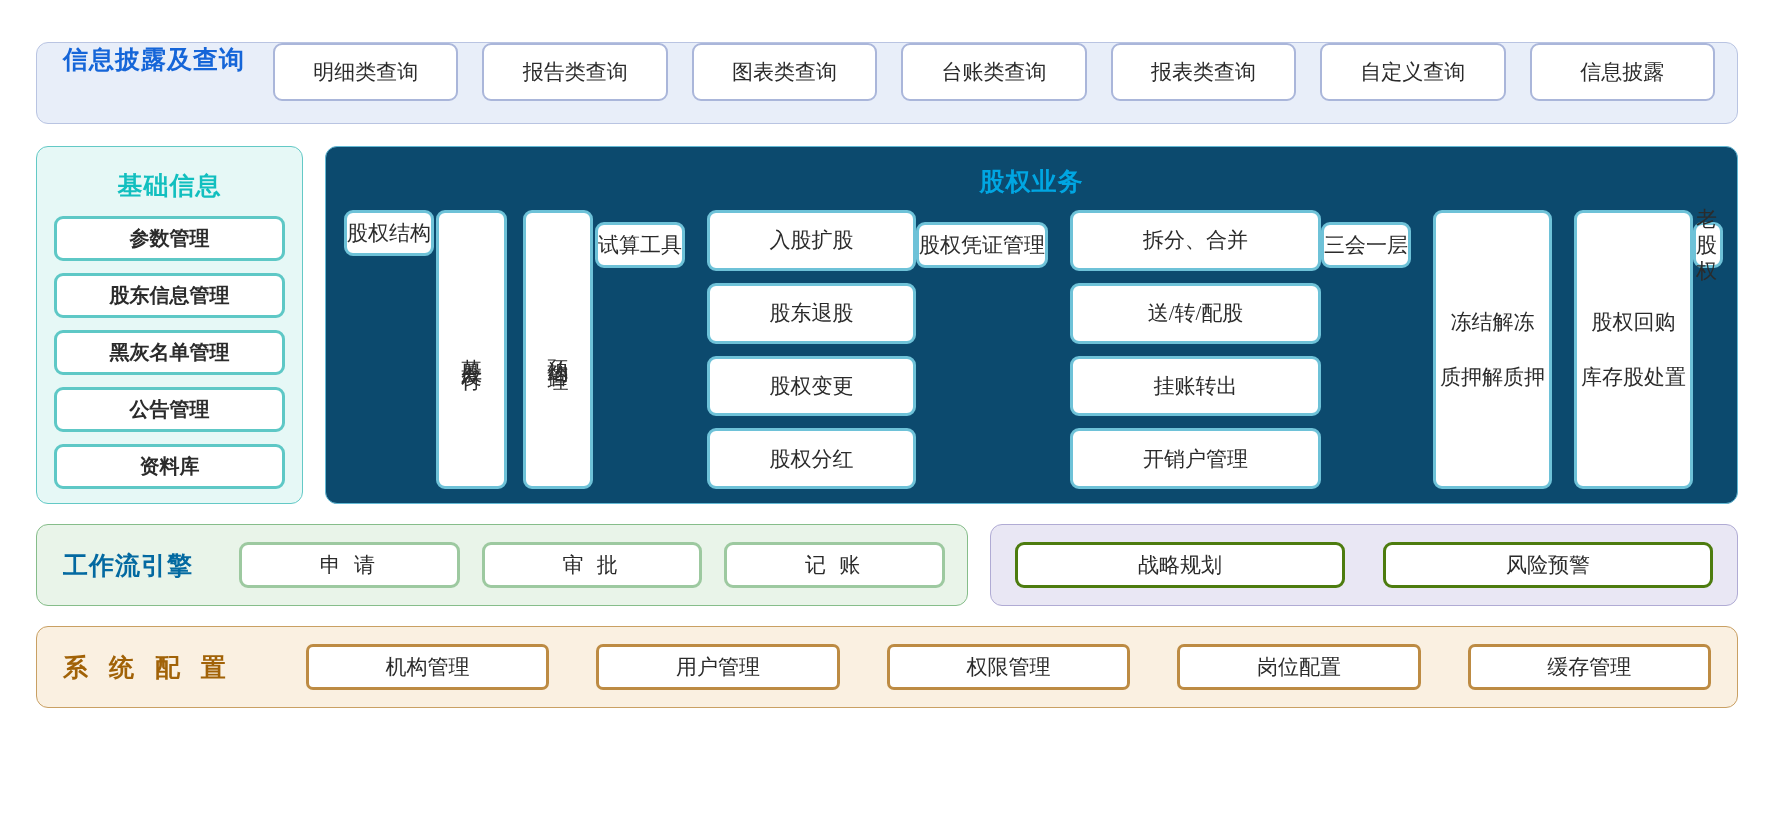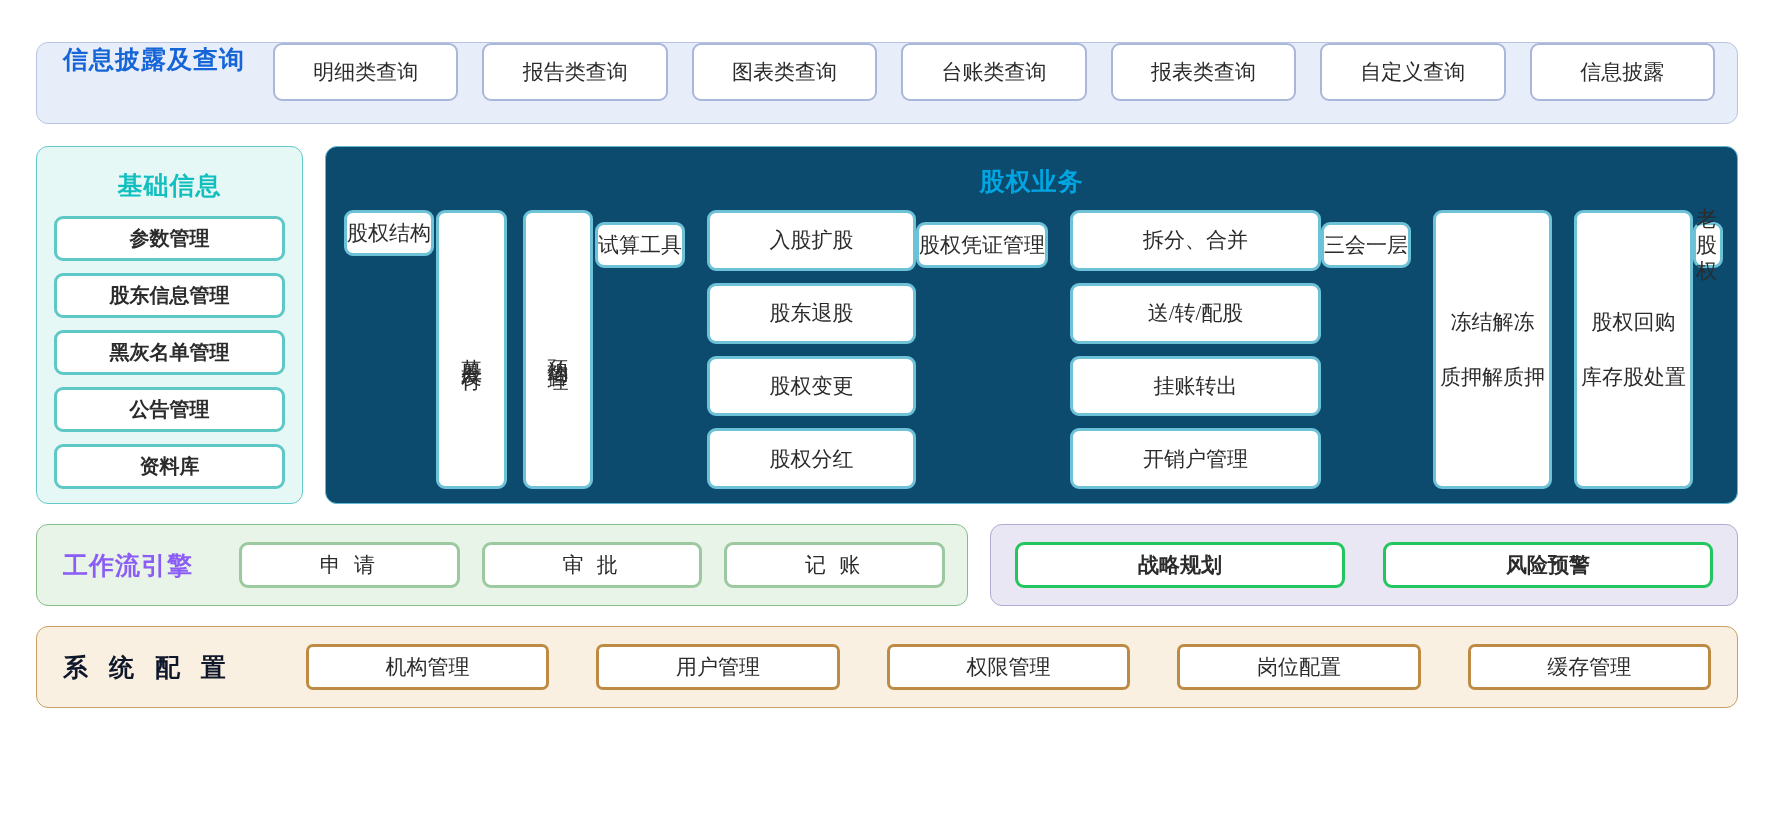--- a/index.html
+++ b/index.html
@@ -214,21 +214,21 @@
     flex: 0 0 932px;
     background: #e9f4e9;
     border: 1.5px solid #86bd8a;
     border-radius: 12px;
     box-sizing: border-box;
     display: flex;
     align-items: center;
     padding: 0 22px 0 26px;
   }
   .panel-workflow .sec-title {
-    color: #8b5cf6;
+    color: #0369a1;
     font-size: 25px;
     font-weight: bold;
     letter-spacing: 1px;
     white-space: nowrap;
     margin-right: 46px;
     font-family: "Liberation Sans", "DejaVu Sans", sans-serif;
   }
   .workflow-chips {
     display: flex;
     flex: 1;
@@ -247,38 +247,37 @@
     border-radius: 12px;
     box-sizing: border-box;
     display: flex;
     align-items: center;
     padding: 0 24px;
     gap: 38px;
   }
   .panel-strategy .chip {
     flex: 1;
     height: 46px;
-    border: 3px solid #22c55e;
-    font-weight: bold;
+    border: 3px solid #4d7c0f;
   }
 
   
   .sec-system {
     background: #faf0e1;
     border: 1.5px solid #c9a063;
     border-radius: 12px;
     height: 82px;
     display: flex;
     align-items: center;
     padding: 0 26px;
     box-sizing: border-box;
     margin-top: 20px;
   }
   .sec-system .sec-title {
-    color: #0f172a;
+    color: #a16207;
     font-size: 25px;
     font-weight: bold;
     letter-spacing: 7px;
     white-space: nowrap;
     margin-right: 40px;
     font-family: "Liberation Sans", "DejaVu Sans", sans-serif;
   }
   .system-chips {
     display: flex;
     flex: 1;

